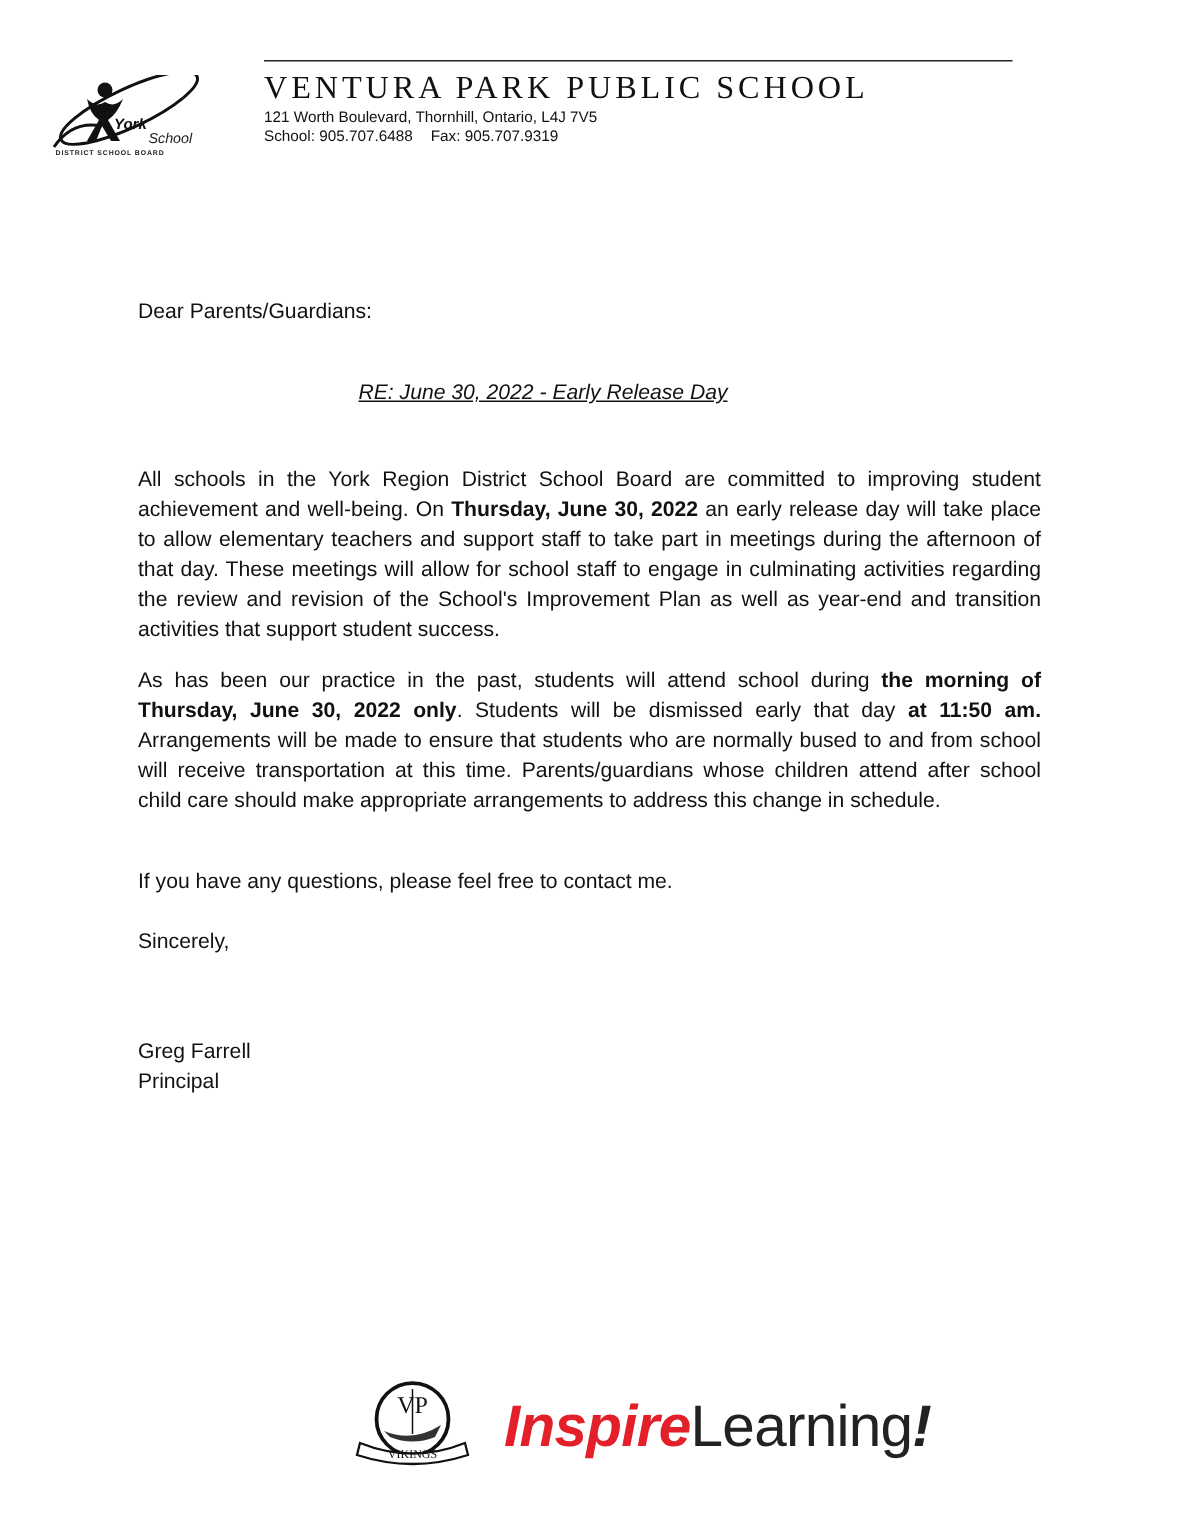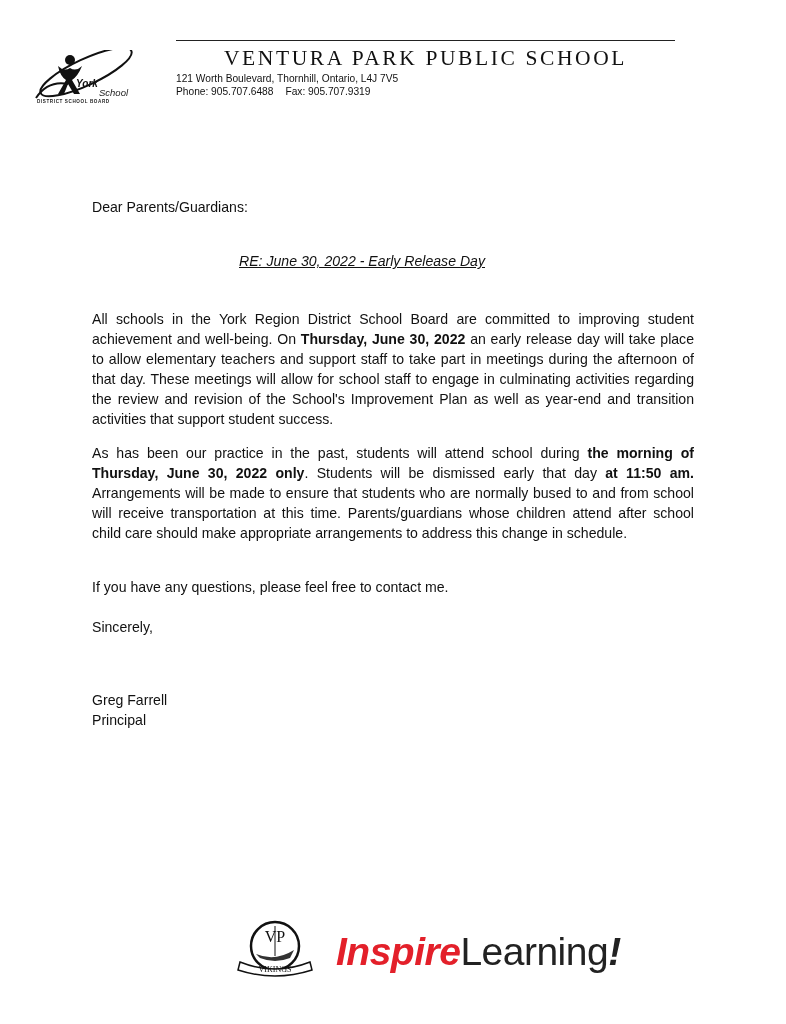--- a/index.html
+++ b/index.html
@@ -1,19 +1,19 @@
 <!DOCTYPE html>
 <html><head>
 <meta charset="utf-8">
 <style>
   html, body { margin: 0; padding: 0; background: #ffffff; }
   body { width: 786px; height: 1024px; position: relative; overflow: hidden; color: #111; font-family: "Liberation Sans", sans-serif; }
 
   .header-rule { position: absolute; left: 176px; top: 40px; width: 499px; height: 1px; background: #222; }
-  .school-name { position: absolute; left: 176px; top: 46px; width: 499px; text-align: center; font-family: "Liberation Serif", serif; font-size: 21.5px; letter-spacing: 2.6px; color: #111; white-space: nowrap; }
+  .school-name { position: absolute; left: 176px; top: 46px; width: 499px; font-family: "Liberation Serif", serif; font-size: 21.5px; letter-spacing: 2.6px; color: #111; white-space: nowrap; }
   .addr { position: absolute; left: 176px; width: 499px; text-align: left; font-size: 10.2px; color: #111; white-space: nowrap; }
   .addr.l1 { top: 73px; }
   .addr.l2 { top: 86px; }
   .addr .gap { display: inline-block; width: 12px; }
 
   .yr-logo { position: absolute; left: 28px; top: 50px; width: 110px; height: 56px; }
   .yr-york { position: absolute; left: 76px; top: 78px; font-size: 10px; font-weight: bold; font-style: italic; color: #111; }
   .yr-region { position: absolute; left: 99px; top: 87px; font-size: 9.5px; font-style: italic; color: #222; }
   .yr-board { position: absolute; left: 37px; top: 99px; font-size: 4.6px; letter-spacing: 0.6px; font-weight: bold; color: #222; white-space: nowrap; }
 
@@ -46,21 +46,21 @@
   </svg>
 </div>
 <div class="yr-york">York</div>
 <div class="yr-region">School</div>
 <div class="yr-board">DISTRICT SCHOOL BOARD</div>
 
 <div class="header-rule"></div>
 <div class="school-name">VENTURA PARK PUBLIC SCHOOL</div>
 <div class="addr l1">121 Worth Boulevard, Thornhill, Ontario, L4J 7V5</div>
 <div class="addr l2">
-  <span>Phone: 905.707.6488</span><span class="gap"></span><span>Fax: 905.707.9319</span>
+  <span>School: 905.707.6488</span><span class="gap"></span><span>Fax: 905.707.9319</span>
 </div>
 
 <div class="letter greeting">Dear Parents/Guardians:</div>
 <div class="re-line">RE:  June 30, 2022 - Early Release Day</div>
 
 <div class="letter para1">
   <span>All schools in the York Region District School Board are committed to improving student achievement and well-being.  On </span><b>Thursday, June 30, 2022</b><span> an early release day will take place to allow elementary teachers and support staff to take part in meetings during the afternoon of that day.  These meetings will allow for school staff to engage in culminating activities regarding the review and revision of the School's Improvement Plan as well as year-end and transition activities that support student success.</span>
 </div>
 
 <div class="letter para2">

